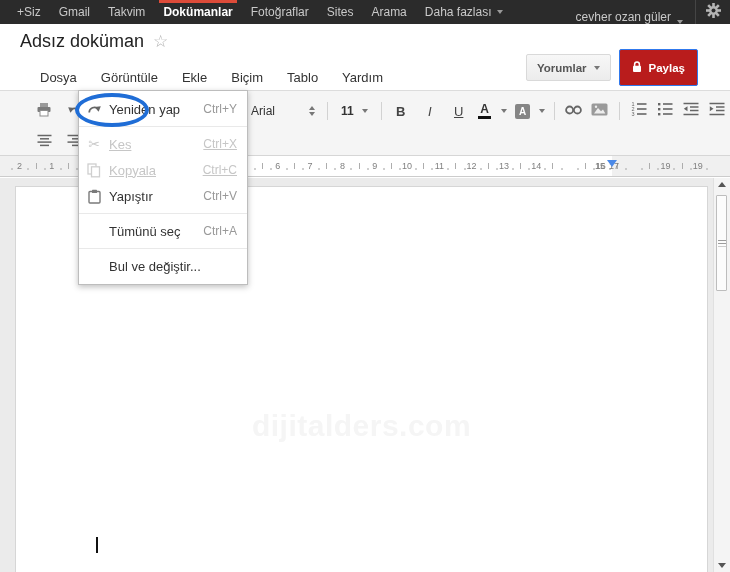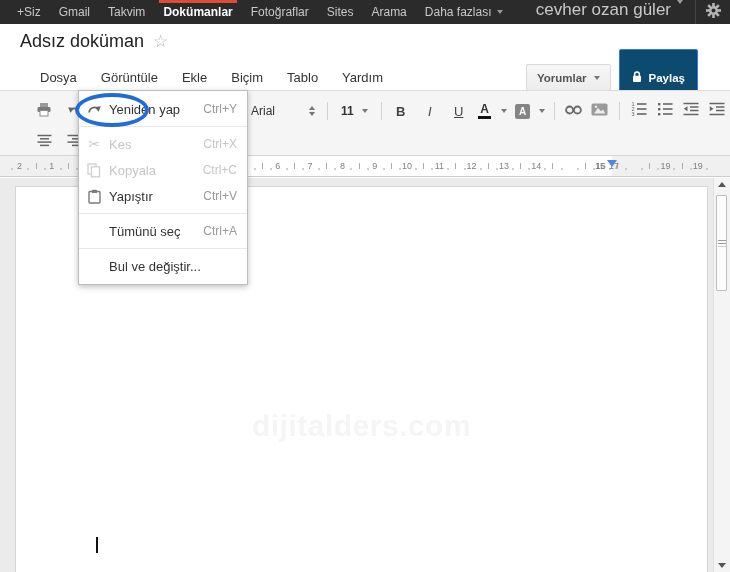--- a/index.html
+++ b/index.html
@@ -6,37 +6,37 @@
   #app{position:relative;width:730px;height:572px;background:#fff;overflow:hidden;
        font-family:"Liberation Sans",sans-serif;-webkit-font-smoothing:antialiased;}
 
   
   .topbar{position:absolute;top:0;left:0;right:0;height:24px;background:#2b2b2b;display:flex;}
   .tb-nav{display:flex;align-items:stretch;padding-left:8px;}
   .tb-item{display:flex;align-items:center;gap:5px;padding:0 9px;color:#c9c9c9;font-size:12px;cursor:pointer;position:relative;white-space:nowrap;}
   .tb-item.active{color:#fff;font-weight:bold;}
   .tb-item.active::before{content:"";position:absolute;top:0;left:5px;right:5px;height:3px;background:#dd4b39;}
   .tb-right{margin-left:auto;display:flex;align-items:stretch;}
-  .tb-user{display:flex;align-items:flex-start;gap:6px;color:#c9c9c9;font-size:17px;padding:0 12px;cursor:pointer;white-space:nowrap;}
+  .tb-user{display:flex;align-items:flex-end;gap:6px;color:#c9c9c9;font-size:12px;padding:0 12px;cursor:pointer;white-space:nowrap;}
   .tb-sep{width:1px;background:#454545;}
   .tb-gear{width:34px;display:flex;align-items:center;justify-content:center;cursor:pointer;}
   .caret-light{width:0;height:0;border-left:3.5px solid transparent;border-right:3.5px solid transparent;border-top:4px solid #9a9a9a;}
 
   
   .dochead{position:absolute;top:24px;left:0;right:0;height:66px;background:#fff;}
   .title-row{position:absolute;left:20px;top:7px;display:flex;align-items:center;gap:9px;}
   .doc-title{font-size:18px;color:#222;}
   .star{font-size:17px;color:#b3b3b3;cursor:pointer;line-height:1;}
   .head-buttons{position:absolute;top:25px;right:32px;display:flex;align-items:center;gap:8px;}
   .btn-comments{height:25px;padding:0 10px;display:flex;align-items:center;gap:7px;
     background:linear-gradient(#f7f7f7,#ececec);border:1px solid #d9d9d9;border-radius:2px;
     font-size:11.5px;font-weight:bold;color:#555;cursor:pointer;}
   .caret-dark{width:0;height:0;border-left:3.5px solid transparent;border-right:3.5px solid transparent;border-top:4px solid #777;}
-  .btn-share{height:27px;padding:14px 12px;display:flex;align-items:center;gap:7px;
-    background:#0c4a6e;border:1px solid #3079ed;border-radius:2px;
+  .btn-share{height:27px;padding:4px 12px;display:flex;align-items:center;gap:7px;
+    background:#b91c1c;border:1px solid #3079ed;border-radius:2px;
     font-size:11.5px;font-weight:bold;color:#fff;cursor:pointer;}
   .menubar{position:absolute;left:28px;bottom:0;display:flex;align-items:flex-start;height:26px;}
   .mb-item{height:26px;box-sizing:border-box;display:flex;align-items:center;padding:0 11px;
     font-size:13px;color:#333;cursor:pointer;border:1px solid transparent;border-bottom:none;}
   .mb-item.open{background:#fff;border-color:#bfbfbf;height:29px;position:relative;z-index:60;}
 
   
   .toolbar{position:absolute;top:90px;left:0;right:0;height:66px;box-sizing:border-box;
     background:#f5f5f5;border-top:1px solid #dcdcdc;border-bottom:1px solid #d6d6d6;}
   .g-left{position:absolute;left:34px;top:8px;height:24px;display:flex;align-items:center;gap:10px;}
@@ -86,21 +86,21 @@
     background:repeating-linear-gradient(#9c9c9c 0 1px,transparent 1px 3px);}
 
   
   .ddmenu{position:absolute;left:78px;top:90px;width:170px;box-sizing:border-box;background:#fff;
     border:1px solid #bdbdbd;box-shadow:0 2px 6px rgba(0,0,0,.25);z-index:50;padding:5px 0;}
   .mi{display:flex;align-items:center;height:26px;padding-right:10px;font-size:13px;color:#333;cursor:pointer;}
   .mi-ic{flex:0 0 30px;display:flex;align-items:center;justify-content:center;}
   .mi-label{flex:1;white-space:nowrap;}
   .mi-sc{color:#999;font-size:12px;white-space:nowrap;}
   .mi.disabled{cursor:default;}
-  .mi.disabled .mi-label,.mi.disabled .mi-sc{color:#c6c6c6;}
+  .mi.disabled .mi-label,.mi.disabled .mi-sc{color:#c6c6c6;text-decoration:underline;}
   .msep{height:1px;background:#e9e9e9;margin:4px 0;}
 
   
   .annotation{position:absolute;left:75px;top:93px;width:66px;height:26px;
     border:4px solid #1f6dd6;border-radius:50%;z-index:70;pointer-events:none;}
 </style>
 </head>
 <body>
 
 <div id="app">

